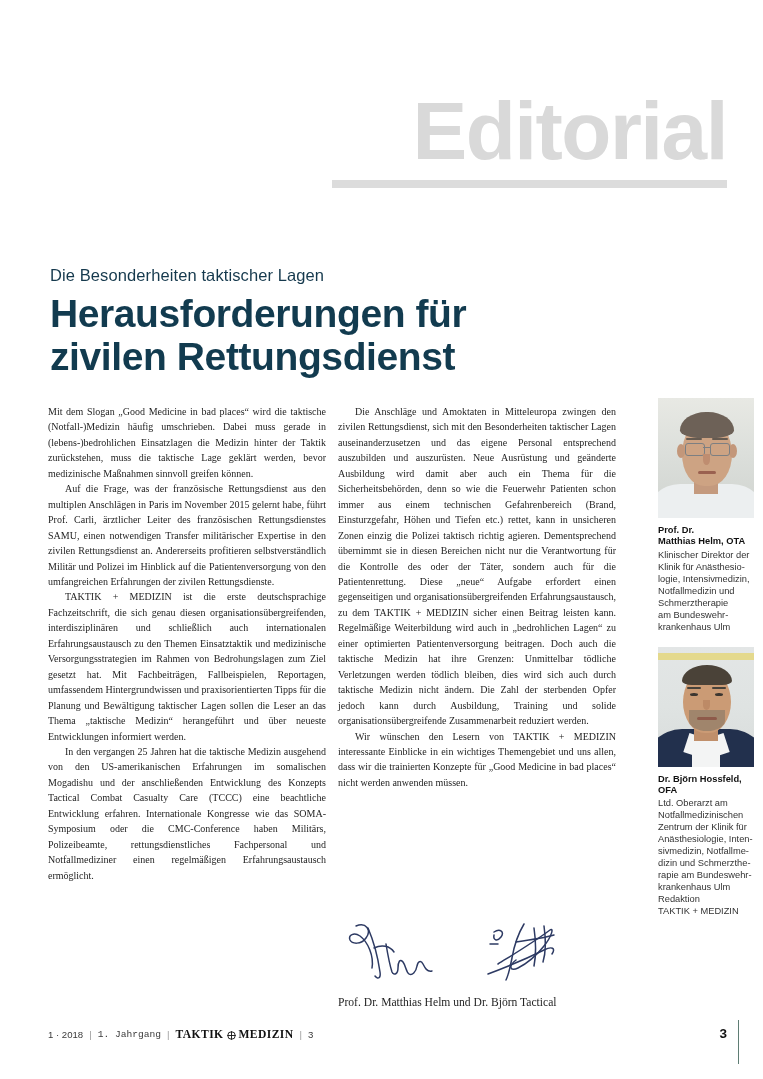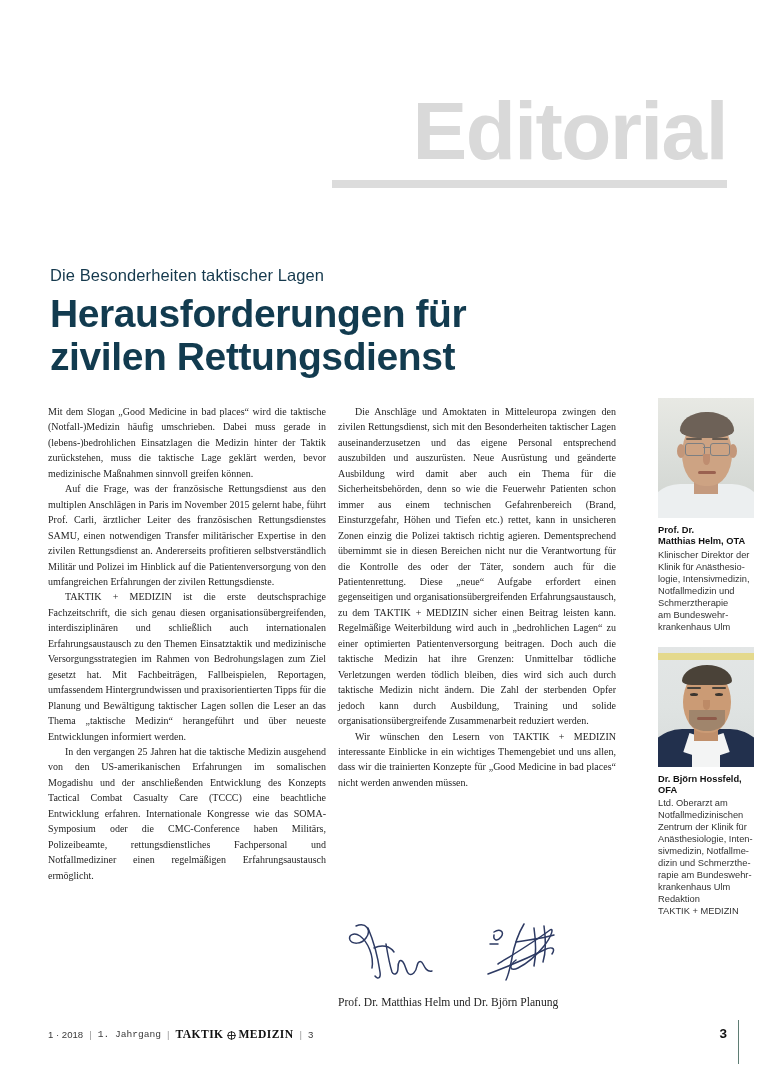--- a/index.html
+++ b/index.html
@@ -279,21 +279,21 @@
       <path d="M156 14 C162 10, 167 14, 163 19 C159 24, 155 22, 156 17"></path>
       <path d="M152 26 L160 26"></path>
       <path d="M186 6 C180 16, 176 28, 174 40 C172 50, 170 58, 168 62"></path>
       <path d="M160 46 C176 36, 196 24, 212 12 C216 9, 214 18, 206 28 C198 38, 188 46, 180 50 C172 54, 170 48, 178 42"></path>
       <path d="M178 24 C192 22, 206 20, 216 17"></path>
       <path d="M196 10 C198 24, 198 38, 196 48"></path>
       <path d="M206 8 C208 22, 208 34, 205 44"></path>
       <path d="M150 56 C166 50, 186 42, 206 32 C214 28, 218 30, 214 36"></path>
     </g>
   </svg>
-  <div id="signature-caption">Prof. Dr. Matthias Helm und Dr. Björn Planung</div>
+  <div id="signature-caption">Prof. Dr. Matthias Helm und Dr. Björn Tactical</div>
 </div>
 
 <div id="author-rail">
 
   <div class="author-card">
     <div class="author-photo">
       <div class="ph1-bg"></div>
       <div class="ph1-coat"></div>
       <div class="ph1-neck"></div>
       <div class="ph1-head"></div>

